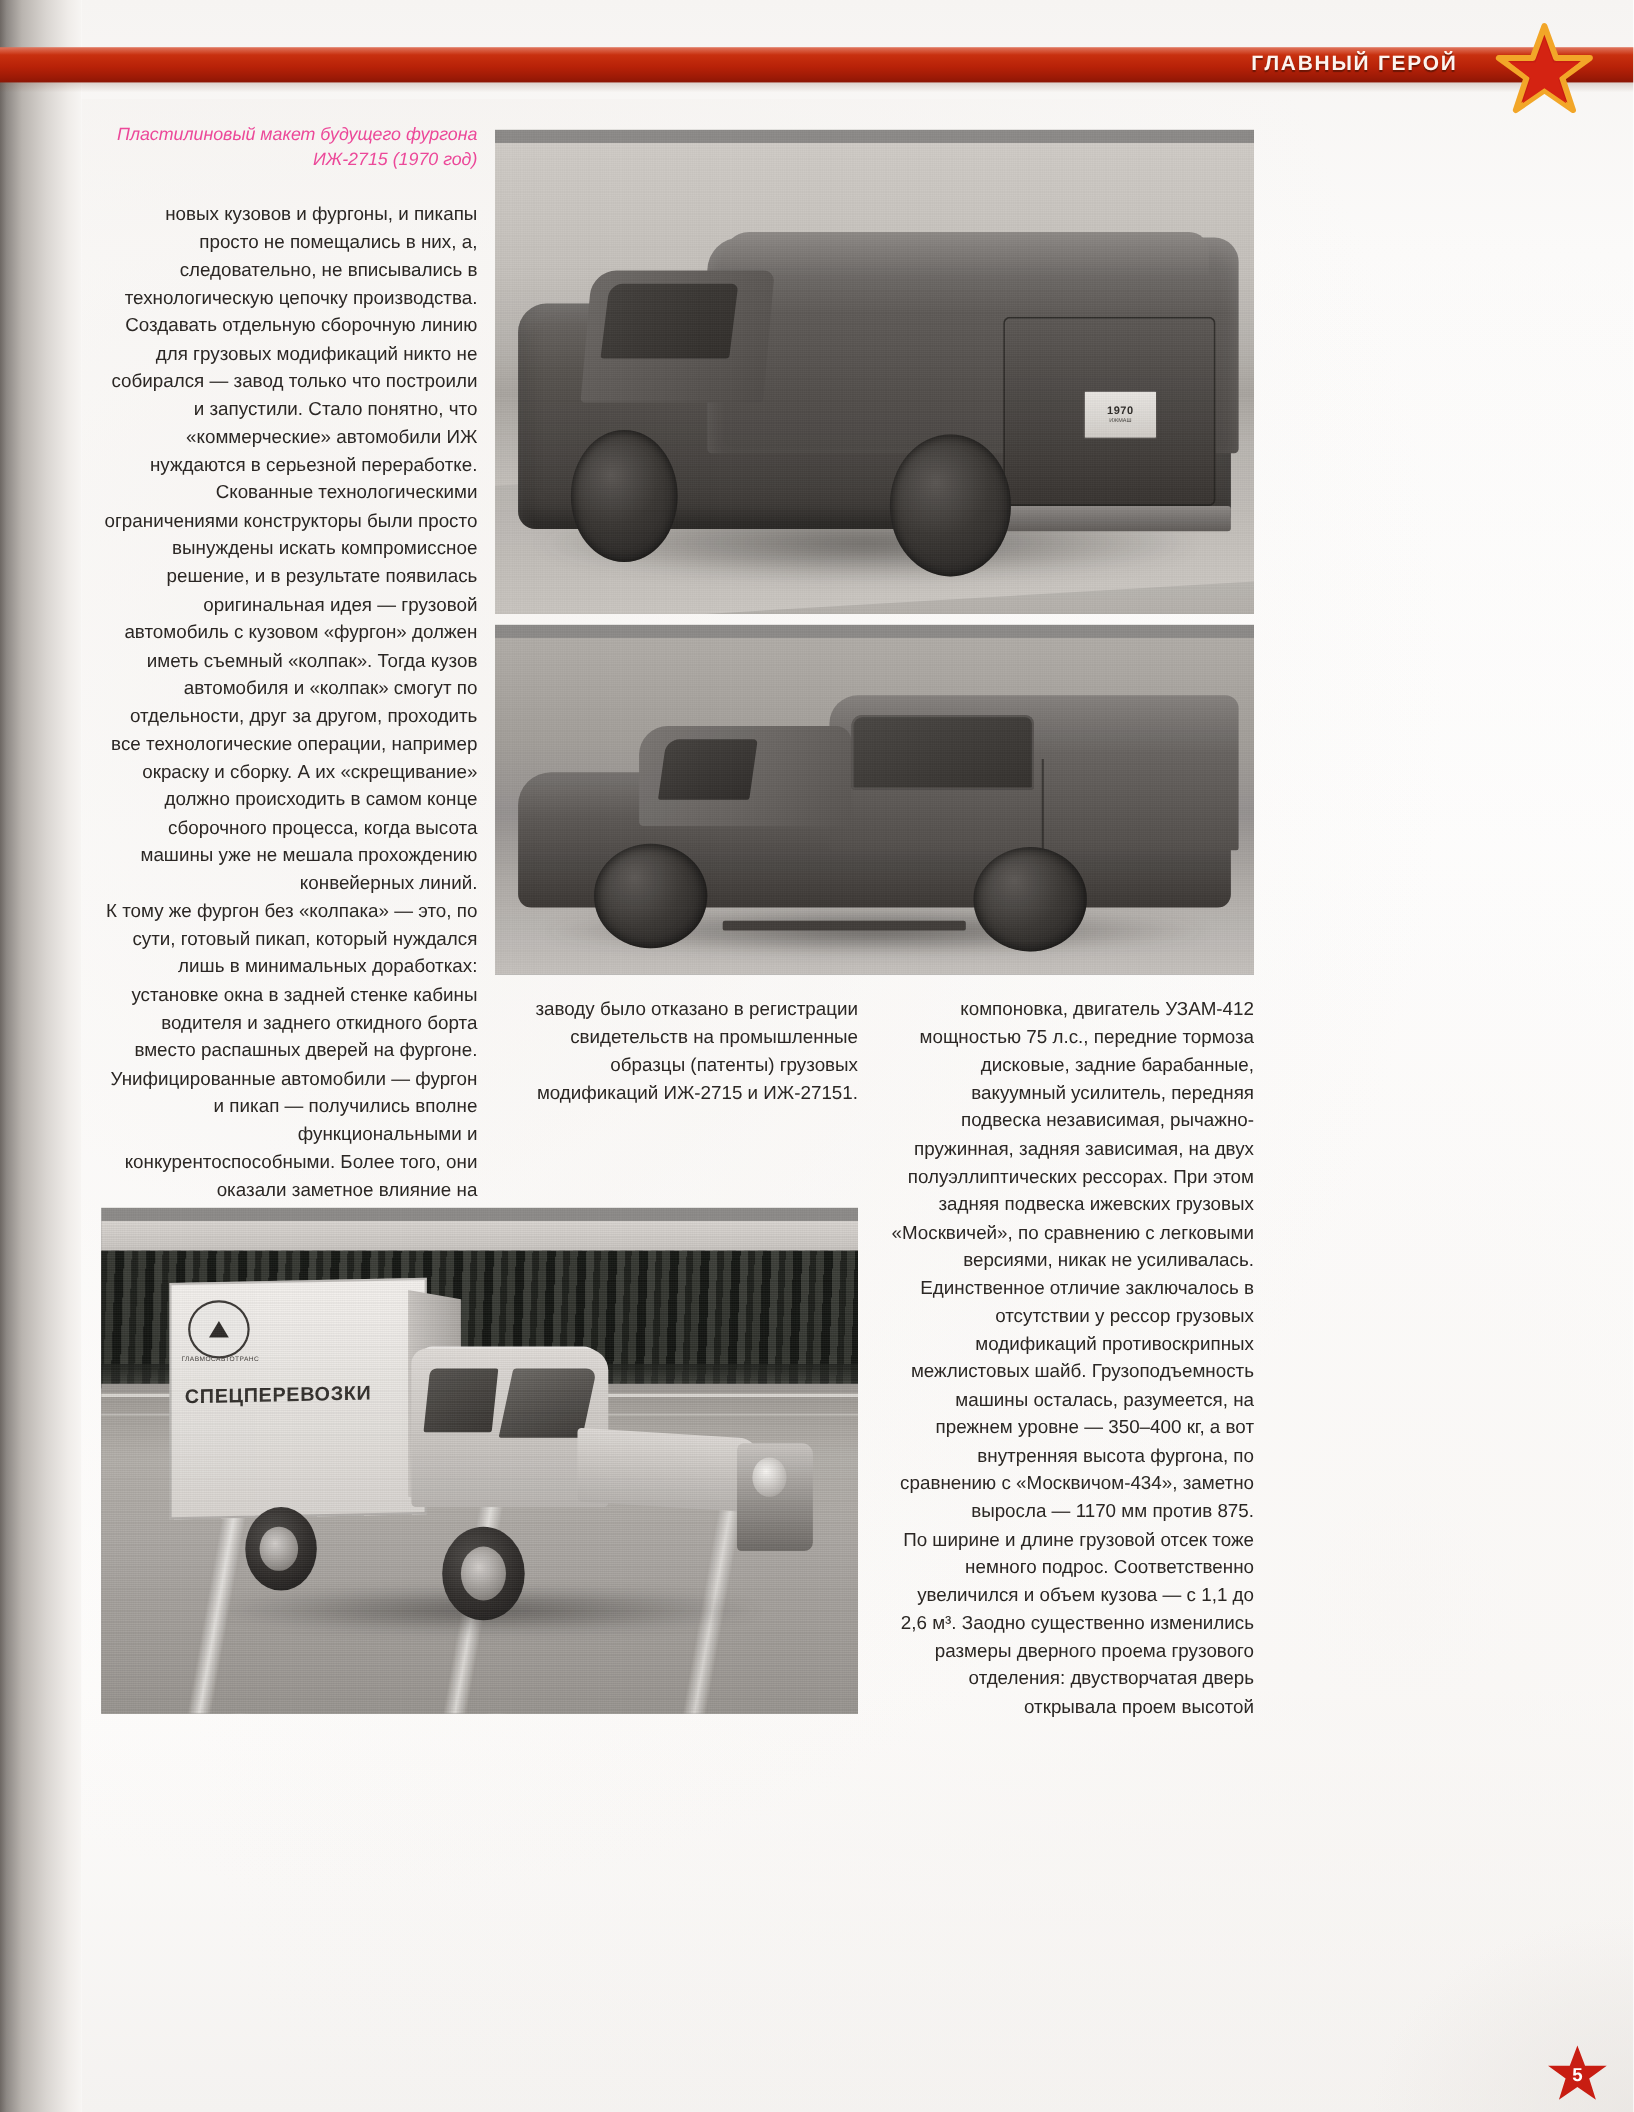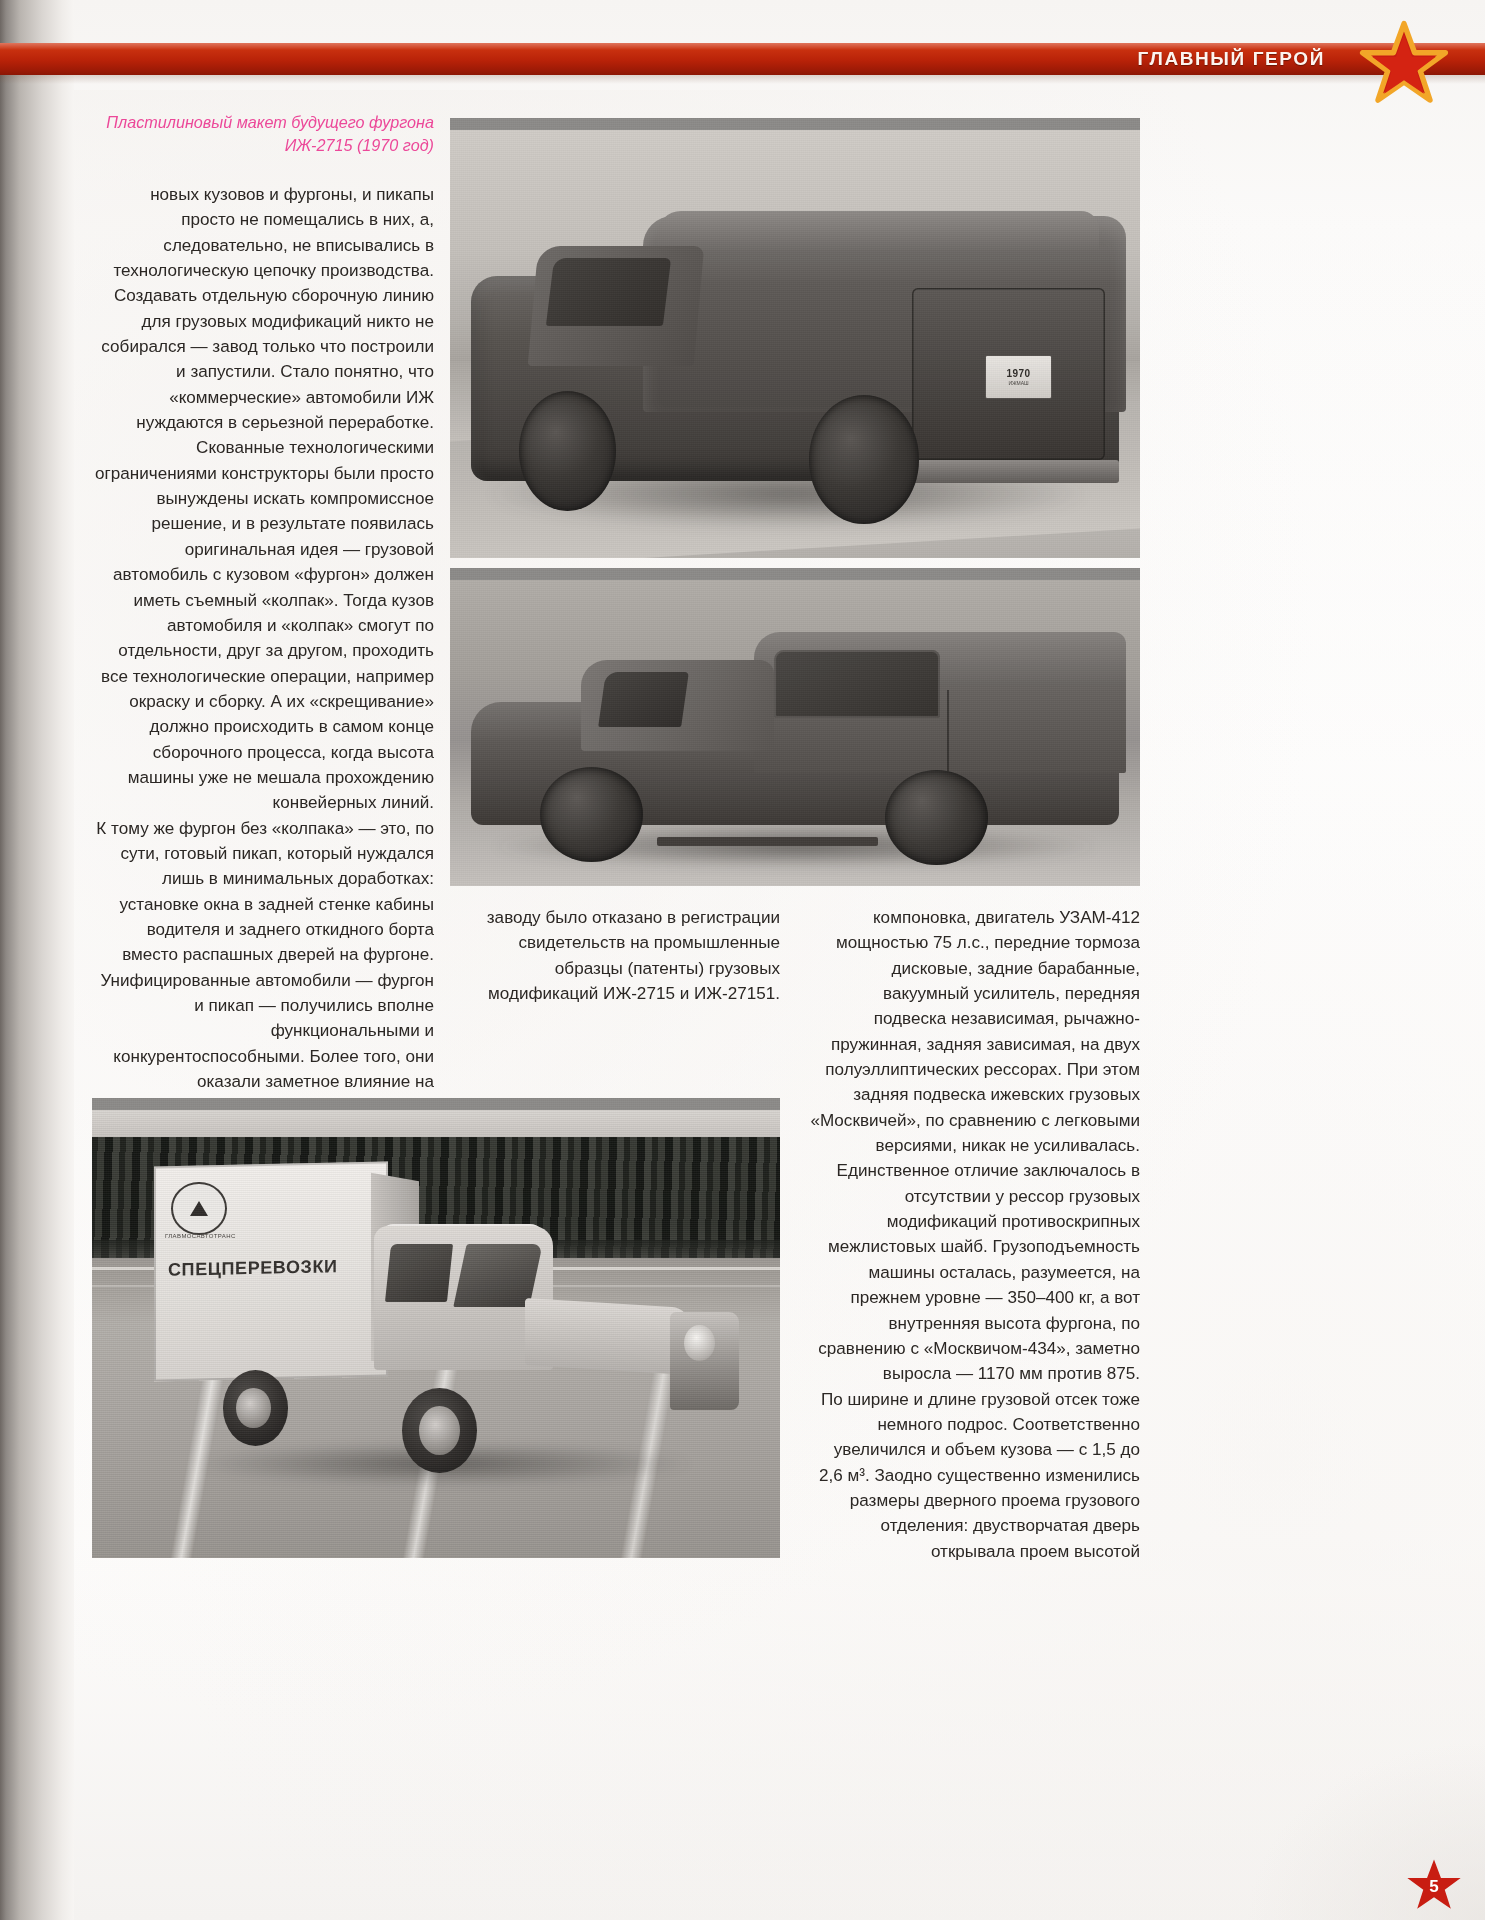--- a/index.html
+++ b/index.html
@@ -619,21 +619,21 @@
     <p>К тому же фургон без «колпака» — это, по сути, готовый пикап, который нуждался лишь в минимальных доработках: установке окна в задней стенке кабины водителя и заднего откидного борта вместо распашных дверей на фургоне.</p>
     <p>Унифицированные автомобили — фургон и пикап — получились вполне функциональными и конкурентоспособными. Более того, они оказали заметное влияние на формообразование не только отечественных, но и зарубежных малых коммерческих автомобилей, базирующихся на серийно выпускавшихся легковых моделях. Но по непонятным причинам</p>
   </div>
 
   <div class="col-text" id="mid-col">
     <p>заводу было отказано в регистрации свидетельств на промышленные образцы (патенты) грузовых модификаций ИЖ-2715 и ИЖ-27151.</p>
   </div>
 
   <div class="col-text" id="right-col">
     <p>компоновка, двигатель УЗАМ-412 мощностью 75 л.с., передние тормоза дисковые, задние барабанные, вакуумный усилитель, передняя подвеска независимая, рычажно-пружинная, задняя зависимая, на двух полуэллиптических рессорах. При этом задняя подвеска ижевских грузовых «Москвичей», по сравнению с легковыми версиями, никак не усиливалась. Единственное отличие заключалось в отсутствии у рессор грузовых модификаций противоскрипных межлистовых шайб. Грузоподъемность машины осталась, разумеется, на прежнем уровне — 350–400 кг, а вот внутренняя высота фургона, по сравнению с «Москвичом-434», заметно выросла — 1170 мм против 875.</p>
-    <p>По ширине и длине грузовой отсек тоже немного подрос. Соответственно увеличился и объем кузова — с 1,5 до 2,6 м³. Заодно существенно изменились размеры дверного проема грузового отделения: двустворчатая дверь открывала проем высотой</p>
+    <p>По ширине и длине грузовой отсек тоже немного подрос. Соответственно увеличился и объем кузова — с 1,1 до 2,6 м³. Заодно существенно изменились размеры дверного проема грузового отделения: двустворчатая дверь открывала проем высотой</p>
   </div>
 
   <div class="photo" id="photo-3">
     <div class="photo-inner">
       <div class="p3-sky"></div>
       <div class="p3-trees"></div>
       <div class="p3-treeline-fade"></div>
       <div class="p3-ground"></div>
       <div class="p3-rail"></div>
       <div class="p3-rail2"></div>

